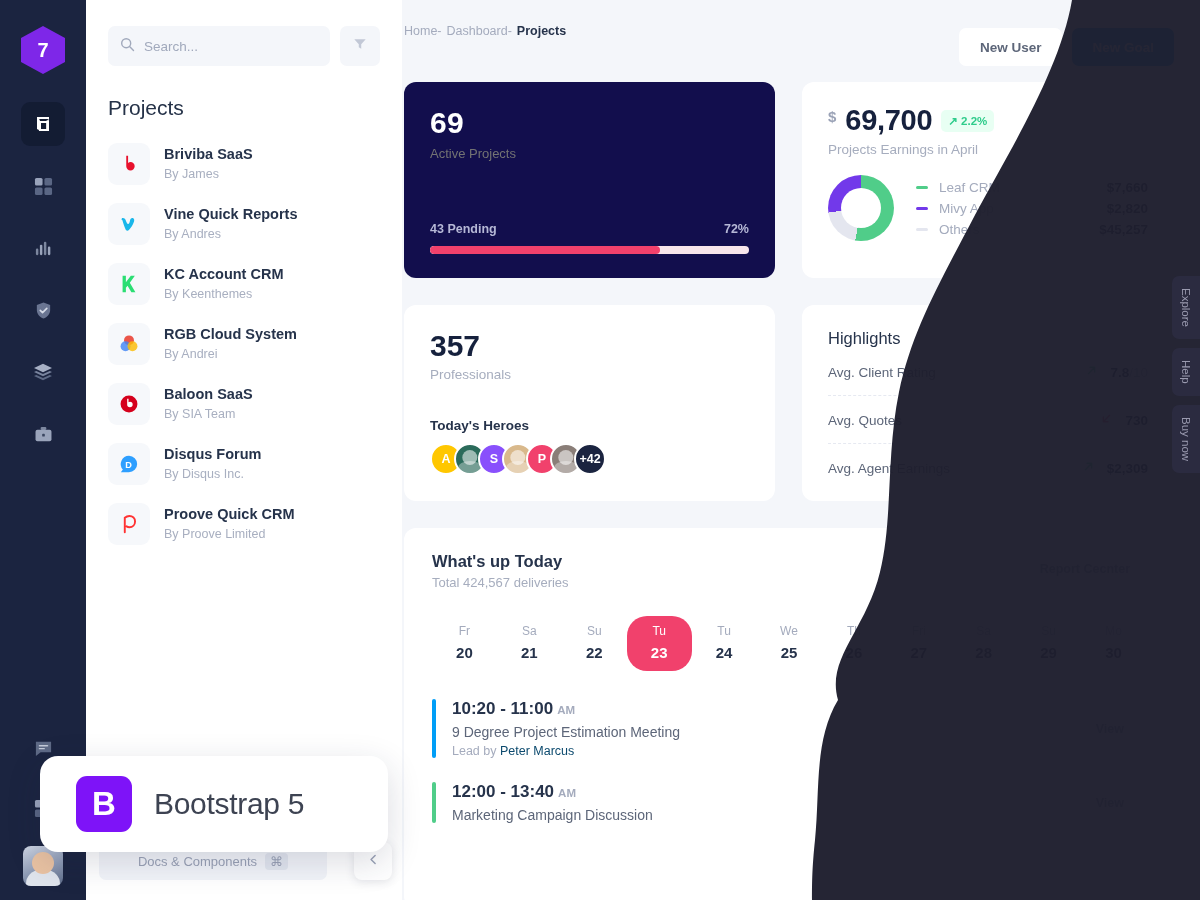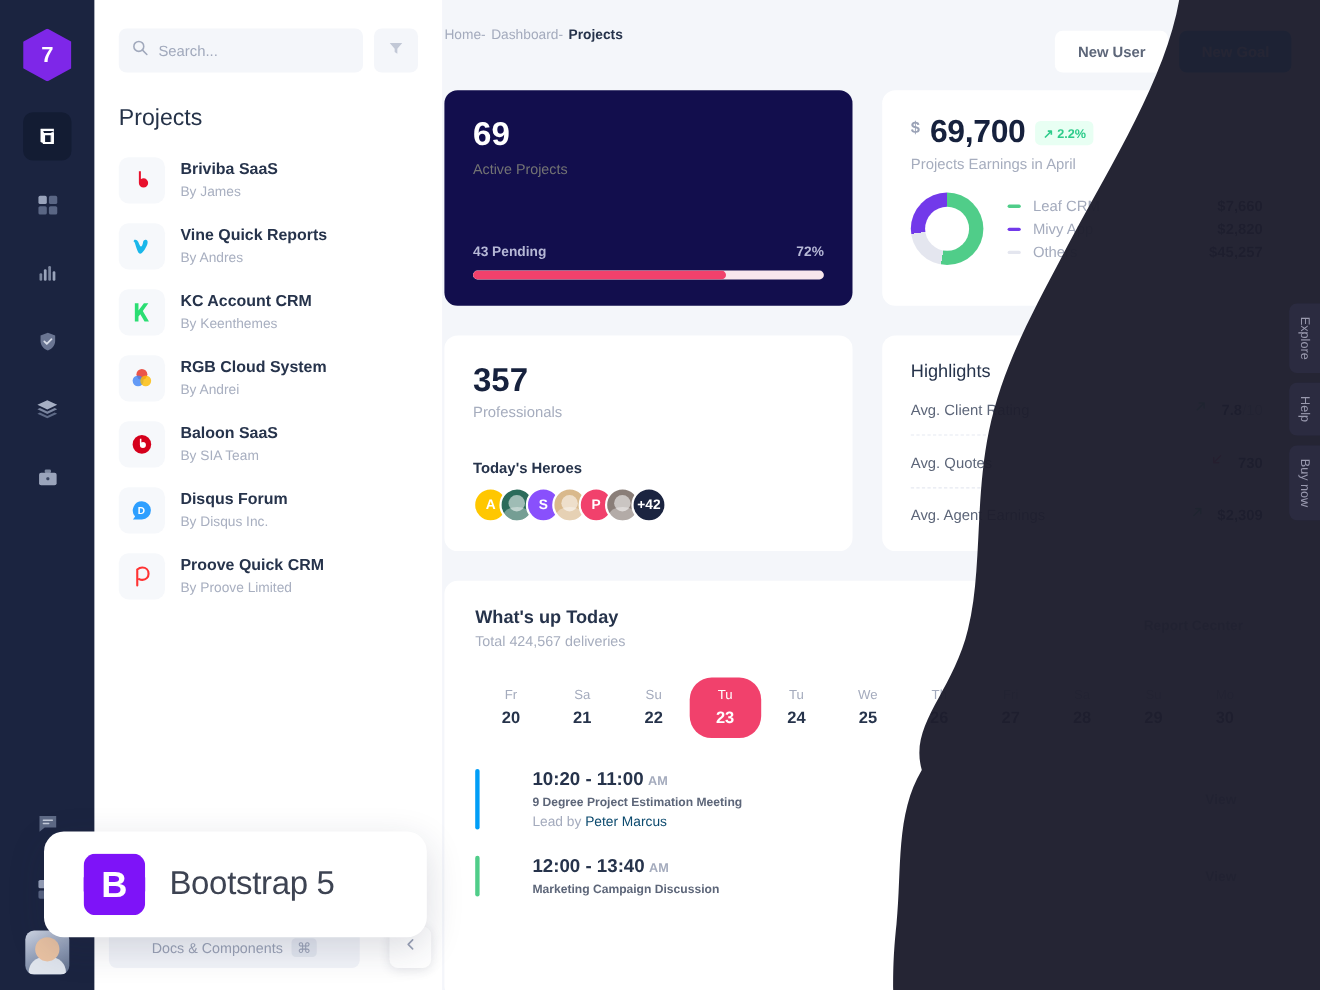--- a/index.html
+++ b/index.html
@@ -181,24 +181,24 @@
   .days { display: flex; margin-top: 26px; }
   .day { flex: 1; text-align: center; padding: 8px 0 10px 0; border-radius: 20px; }
   .day .dow { font-size: 12px; color: #A4ABBD; }
   .day .dnum{ font-size: 15px; color: #26334B; font-weight: bold; margin-top: 6px; }
   .day.active { background: #F1416C; }
   .day.active .dow, .day.active .dnum { color: #fff; }
 
   .events { margin-top: 18px; }
   .event { display: flex; align-items: center; padding: 10px 0 14px 0; }
   .ebar { width: 4px; border-radius: 3px; align-self: stretch; margin-right: 16px; flex:0 0 4px; }
-  .einfo { flex: 1; margin-left: 32px; }
+  .einfo { flex: 1; }
   .etime { font-size: 17px; color: #26334B; font-weight: bold; }
   .etime .mer { font-size: 11.5px; color: #A4ABBD; font-weight: bold; margin-left: 4px; }
-  .etitle { font-size: 11px; color: #5D6679; margin-top: 5px; font-weight: bold; }
+  .etitle { font-size: 14px; color: #5D6679; margin-top: 5px; }
   .elead { font-size: 12.5px; color: #A4ABBD; margin-top: 4px; }
   .elead b { color: #0c4a6e; font-weight: normal; }
   .view-btn { height: 34px; padding: 0 22px; border-radius: 7px; background: #F2F4F9; border:none;
      font-family:"Liberation Sans",sans-serif; font-size: 12.5px; color:#8A93A8; font-weight:bold; }
 
   
   .dark-overlay { position: absolute; inset: 0; pointer-events: none; }
   .dark-overlay svg { display: block; width: 1200px; height: 900px; }
 
   

